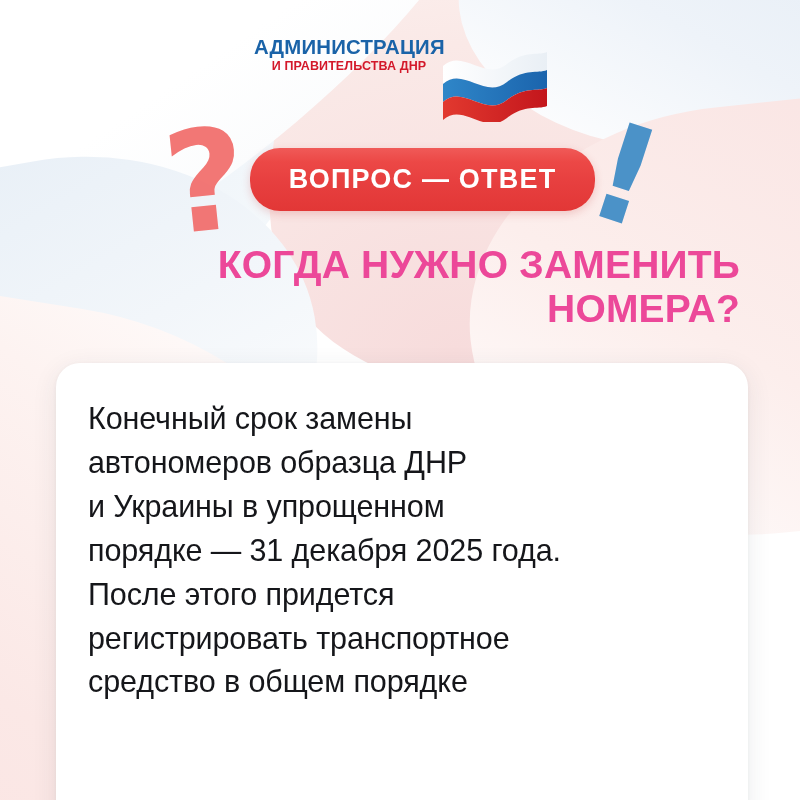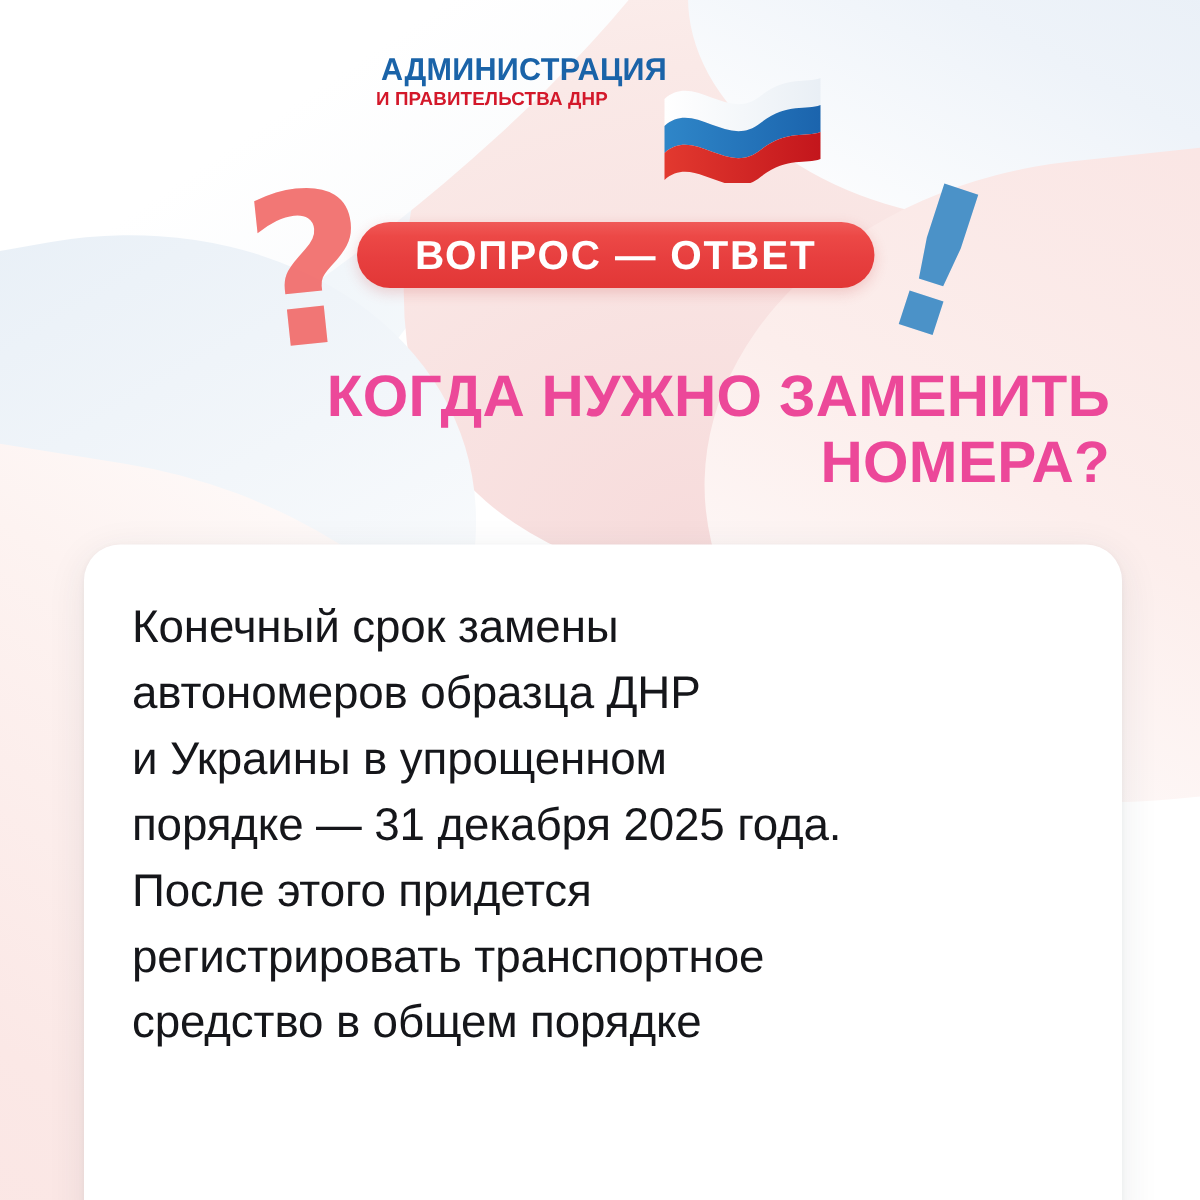--- a/index.html
+++ b/index.html
@@ -91,21 +91,21 @@
     position:absolute;
     left:0; right:0; top:34px;
     display:flex; justify-content:center; align-items:flex-start;
     z-index:6;
   }
   .logo{
     position:relative;
     display:flex; align-items:flex-start; gap:0;
   }
   .logo-text{
-    display:flex; flex-direction:column; align-items:flex-start;
+    display:flex; flex-direction:column; align-items:center;
     line-height:1;
     padding-top:2px;
   }
   .logo-l1{
     color:#1a63a8;
     font-weight:bold;
     font-size:21px;
     letter-spacing:0.2px;
     transform:scaleX(0.97);
     white-space:nowrap;
@@ -155,22 +155,22 @@
     font-size:135px;
     font-weight:bold;
     line-height:1;
     font-family:"DejaVu Sans", sans-serif;
     transform:rotate(18deg);
   }
 
   
   .banner{
     position:absolute;
-    left:238px; top:148px;
-    width:345px; height:44px;
+    left:250px; top:148px;
+    width:345px; height:63px;
     border-radius:30px;
     z-index:5;
     background:linear-gradient(180deg,#f05a58 0%, #ec4846 22%, #e73f3f 55%, #e23736 100%);
     box-shadow:0 3px 9px rgba(200,60,60,.22);
     display:flex; align-items:center; justify-content:center;
   }
   .banner-text{
     color:#ffffff;
     font-weight:bold;
     font-size:27px;

